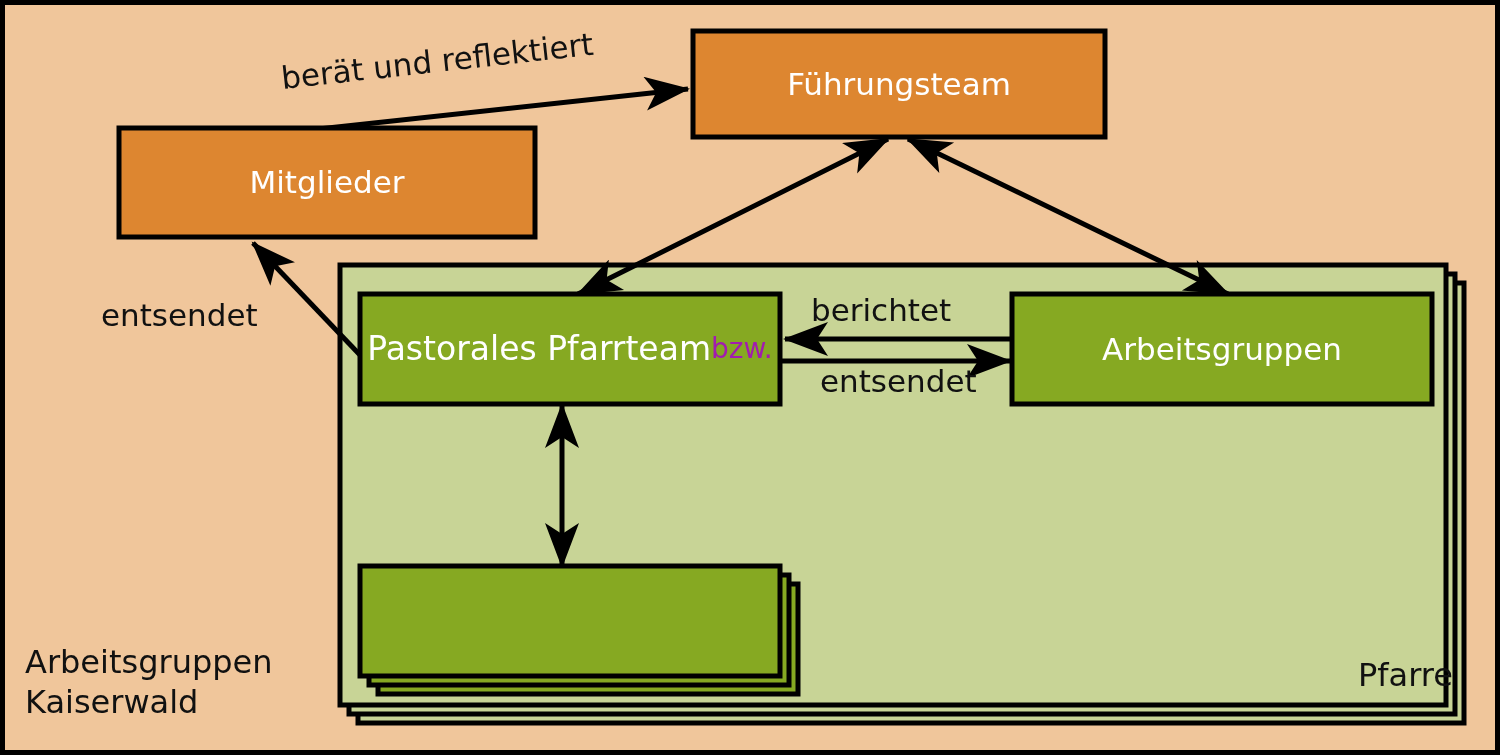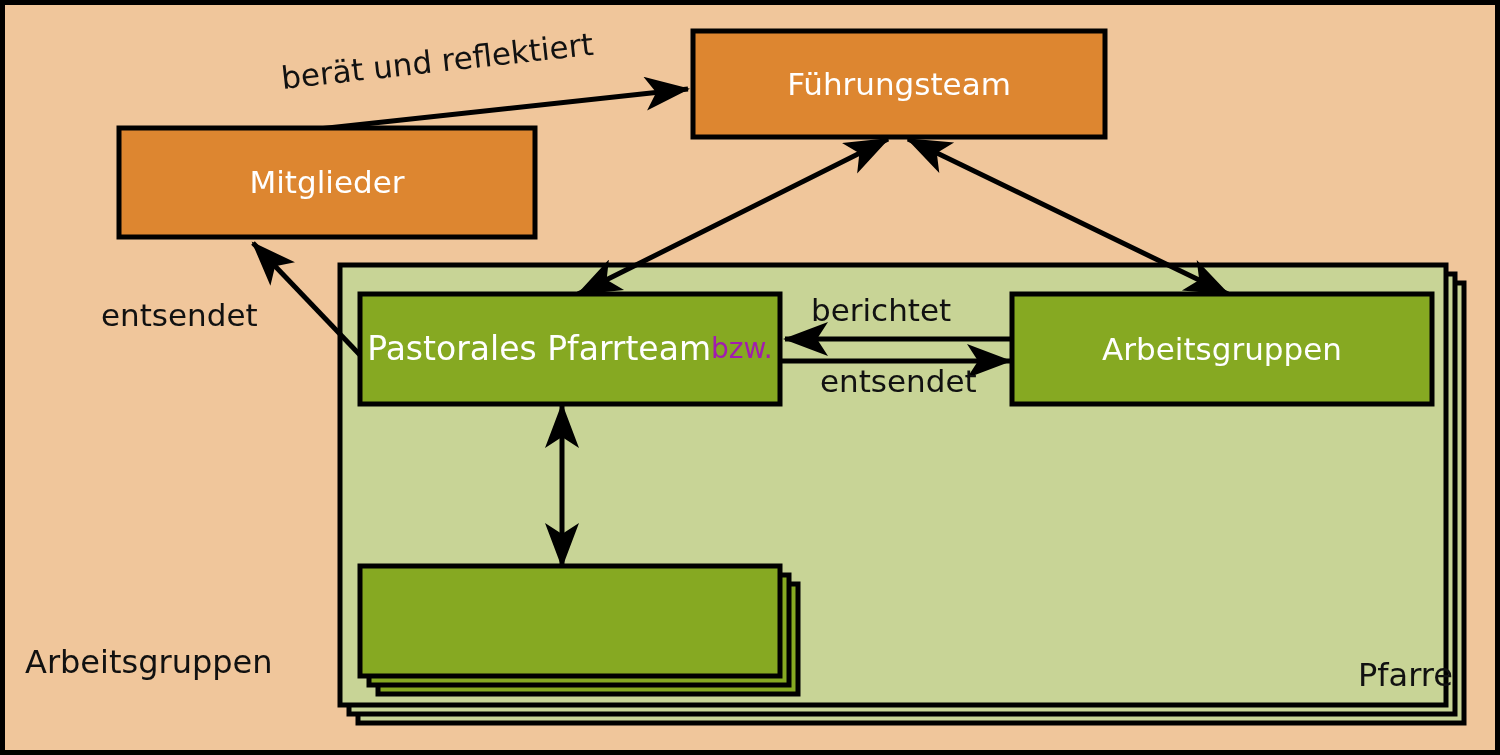--- a/index.html
+++ b/index.html
@@ -136,15 +136,16 @@
   </div>
 
   <div class="lbl edge-lbl" style="left:811px; top:294px;">berichtet</div>
 
   <div class="lbl edge-lbl" style="left:820px; top:365px;">entsendet</div>
 
   <div class="lbl region-lbl" style="left:1333px; top:659px;margin-left:25px;">Pfarre</div>
 
   <div class="lbl" style="left:25px; top:643px; display:flex; flex-direction:column; align-items:flex-start; line-height:1.24;">
     <span class="region-lbl">Arbeitsgruppen</span>
+    <span class="region-lbl">Kaiserwald</span>
   </div>
 
 </div>
 
 </body></html>

